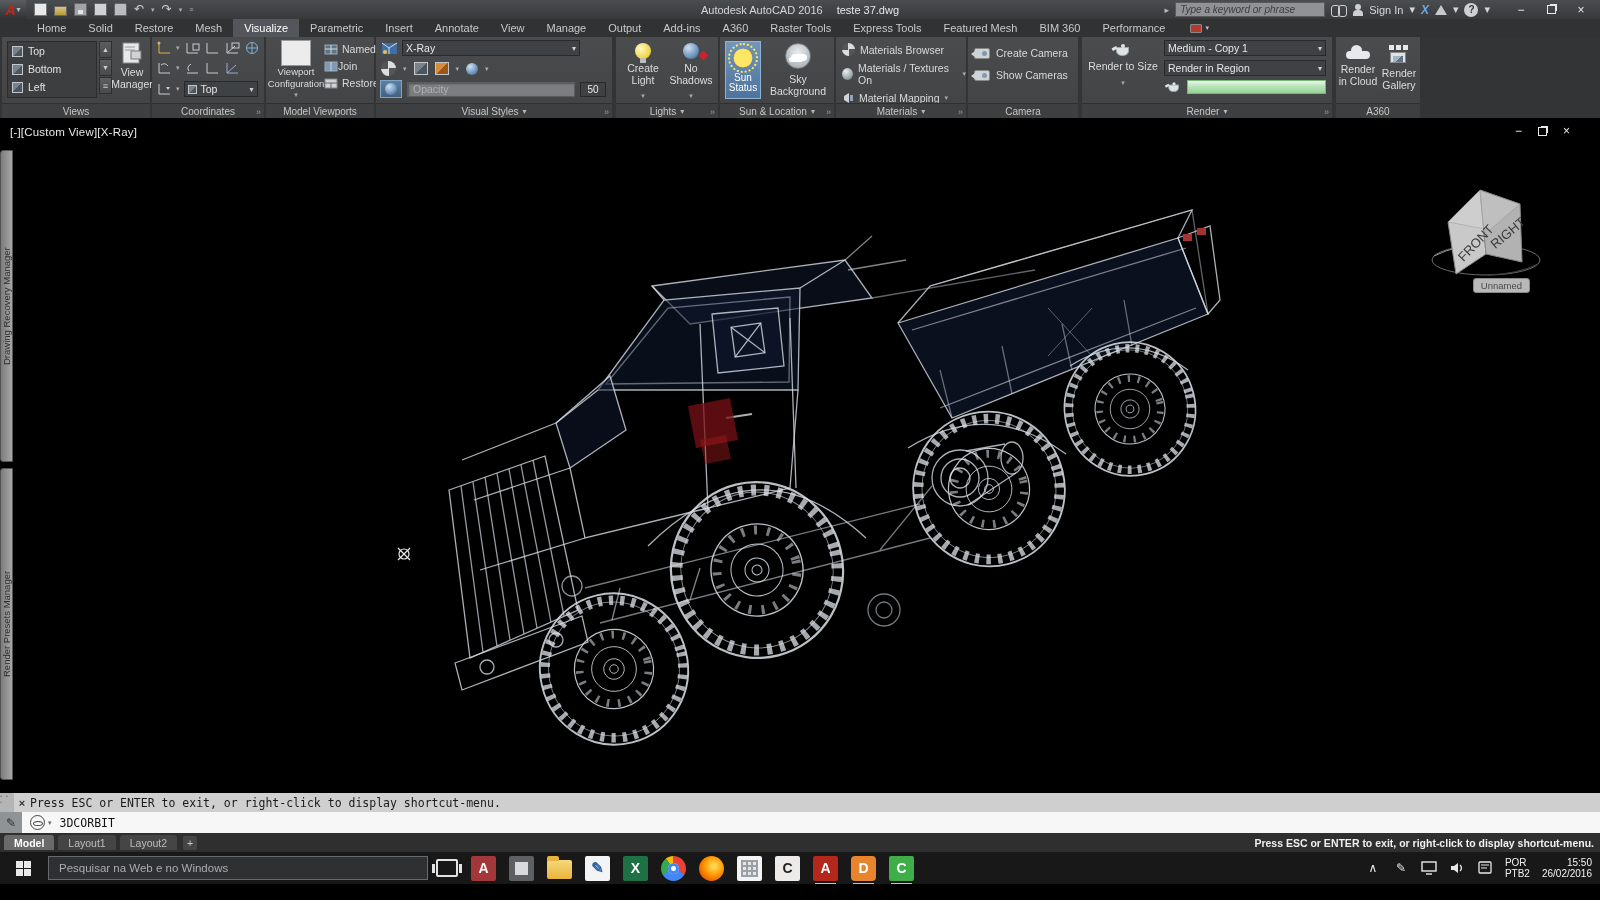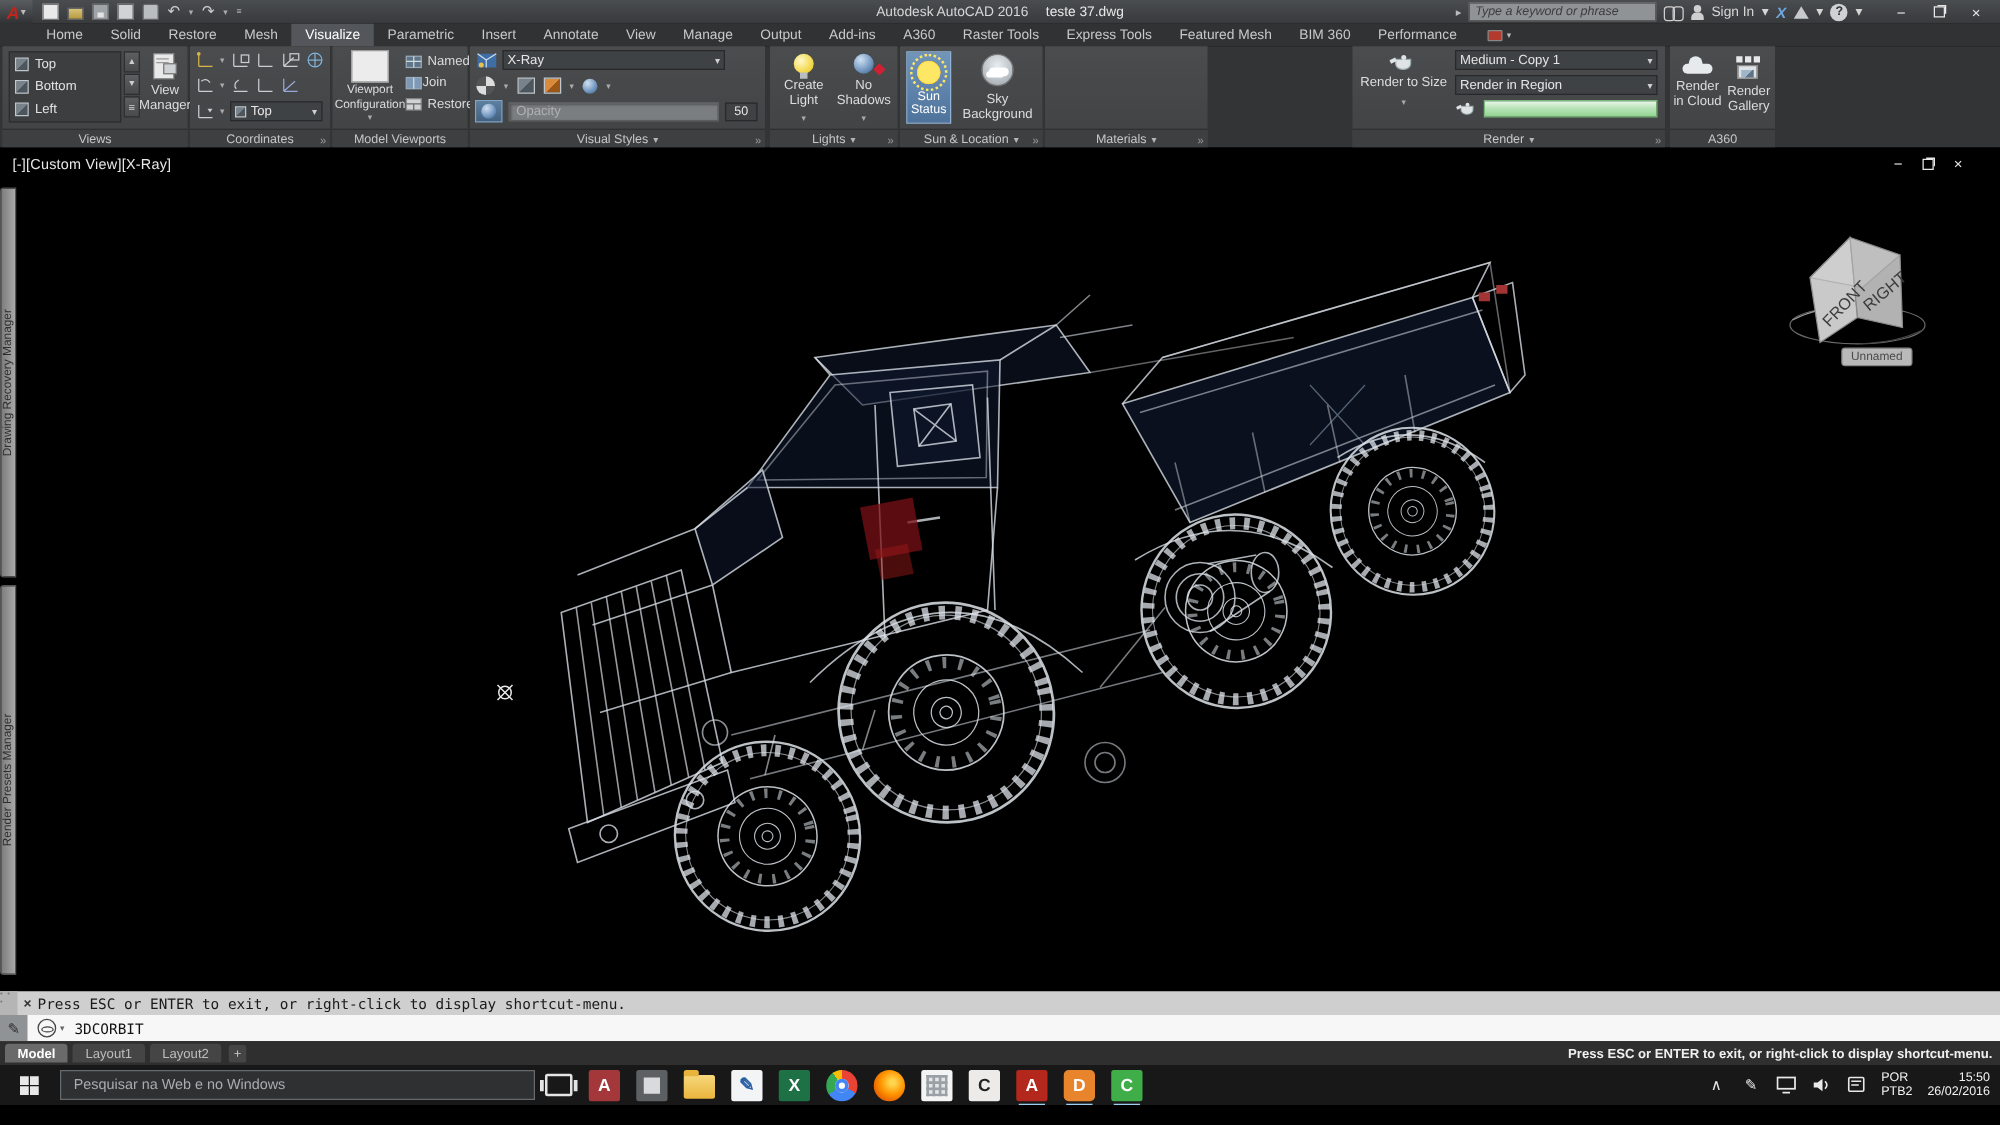--- a/index.html
+++ b/index.html
@@ -430,27 +430,61 @@
         <span class="tiny-caret" style="color:#aaa;font-size:7px">▾</span>
       </div>
       <div class="plabel">
           <span>Sun &amp; Location</span>
           <span class="pcaret">▾</span>
           <span class="pexp">»</span>
         </div>
     </div>
 
     <div class="rpanel" style="left:836px;width:130px">
+      <div style="position:absolute;left:6px;top:6px;display:flex;flex-direction:column;gap:6px;font-size:10.5px">
+        <div style="display:flex;align-items:center;gap:5px">
+            <span class="checker"></span>
+            <span>Materials Browser</span>
+          </div>
+        <div style="display:flex;align-items:center;gap:5px">
+            <span class="ball small" style="background:radial-gradient(circle at 35% 30%,#eee,#9aa 60%,#667)"></span>
+            <span>Materials / Textures On</span>
+            <span class="tiny-caret" style="color:#aaa;font-size:7px">▾</span>
+          </div>
+        <div style="display:flex;align-items:center;gap:5px">
+            <svg width="12" height="12">
+              <path d="M2 4l5-3v10l-5-3z" fill="#cfd3d6"></path>
+              <rect x="8" y="3" width="3" height="6" fill="#8fa5bb"></rect>
+            </svg>
+            <span>Material Mapping</span>
+            <span class="tiny-caret" style="color:#aaa;font-size:7px">▾</span>
+          </div>
+      </div>
       <div class="plabel">
           <span>Materials</span>
           <span class="pcaret">▾</span>
           <span class="pexp">»</span>
         </div>
     </div>
 
+    <div class="rpanel" style="left:968px;width:110px">
+      <div style="position:absolute;left:6px;top:10px;display:flex;flex-direction:column;gap:10px;font-size:10.5px">
+        <div style="display:flex;align-items:center;gap:6px">
+            <span class="camico"></span>
+            <span>Create Camera</span>
+          </div>
+        <div style="display:flex;align-items:center;gap:6px">
+            <span class="camico"></span>
+            <span>Show Cameras</span>
+          </div>
+      </div>
+      <div class="plabel">
+          <span>Camera</span>
+        </div>
+    </div>
 
     <div class="rpanel" style="left:1082px;width:250px">
       <div class="rbtn" style="position:absolute;left:4px;top:6px;width:74px;gap:4px">
         <span class="teapot">
             <span class="body"></span>
             <span class="spout"></span>
             <span class="lid"></span>
           </span>
         <span>Render to Size</span>
         <span class="tiny-caret" style="color:#aaa;font-size:7px">▾</span>

